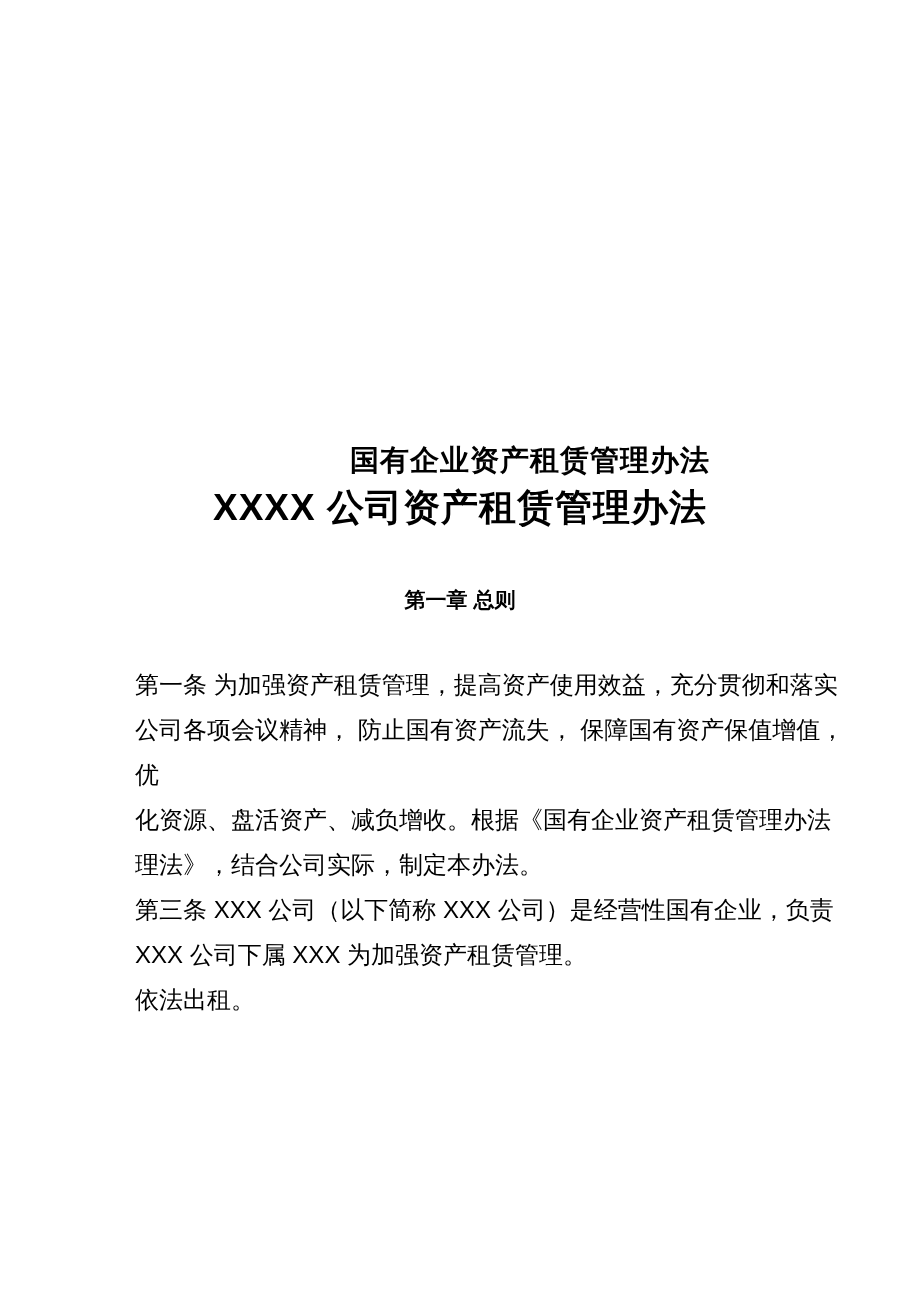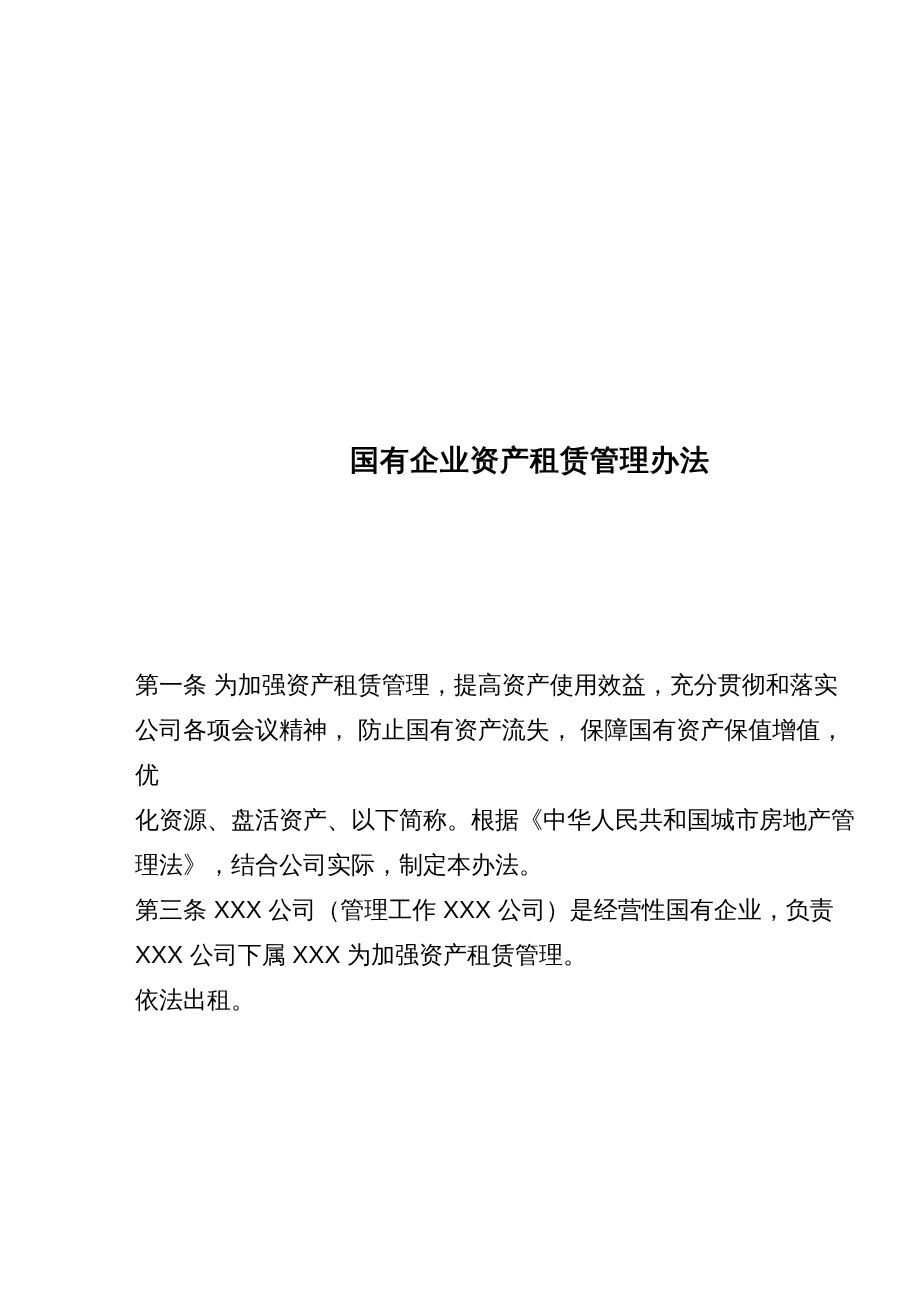--- a/index.html
+++ b/index.html
@@ -67,26 +67,28 @@
     height: 45px;
   }
 </style>
 </head>
 <body>
 
 <div class="page">
 
   <h2 class="title-small">国有企业资产租赁管理办法</h2>
 
+  <h1 class="title-large">XXXX 公司资产租赁管理办法</h1>
 
+  <h3 class="chapter-heading">第一章 总则</h3>
 
   <div class="doc-body">
     <div class="doc-line">第一条 为加强资产租赁管理，提高资产使用效益，充分贯彻和落实</div>
     <div class="doc-line">公司各项会议精神， 防止国有资产流失， 保障国有资产保值增值，</div>
     <div class="doc-line">优</div>
-    <div class="doc-line">化资源、盘活资产、以下简称。根据《中华人民共和国城市房地产管</div>
+    <div class="doc-line">化资源、盘活资产、减负增收。根据《国有企业资产租赁管理办法</div>
     <div class="doc-line">理法》，结合公司实际，制定本办法。</div>
-    <div class="doc-line">第三条 XXX 公司（管理工作 XXX 公司）是经营性国有企业，负责</div>
+    <div class="doc-line">第三条 XXX 公司（以下简称 XXX 公司）是经营性国有企业，负责</div>
     <div class="doc-line">XXX 公司下属 XXX 为加强资产租赁管理。</div>
     <div class="doc-line">依法出租。</div>
   </div>
 
 </div>
 
 </body></html>

